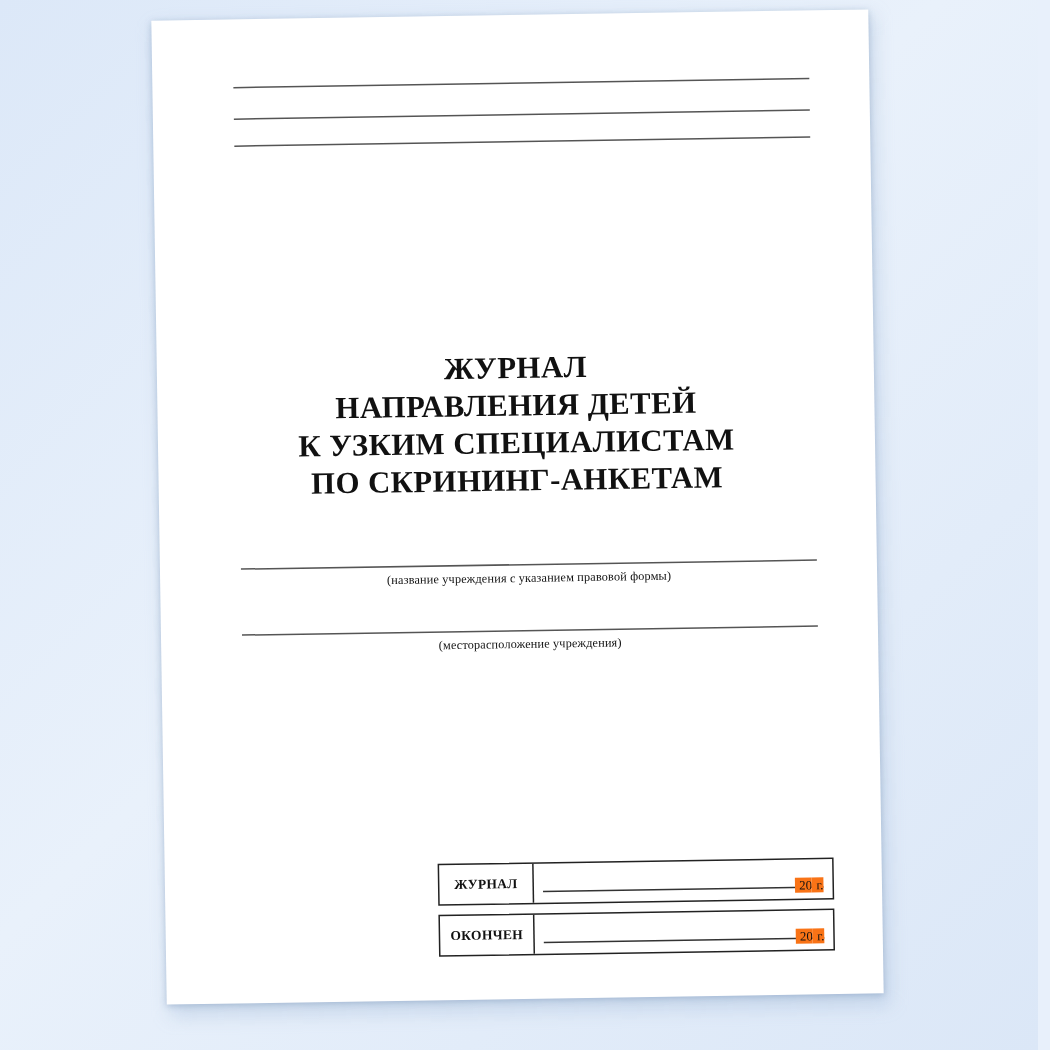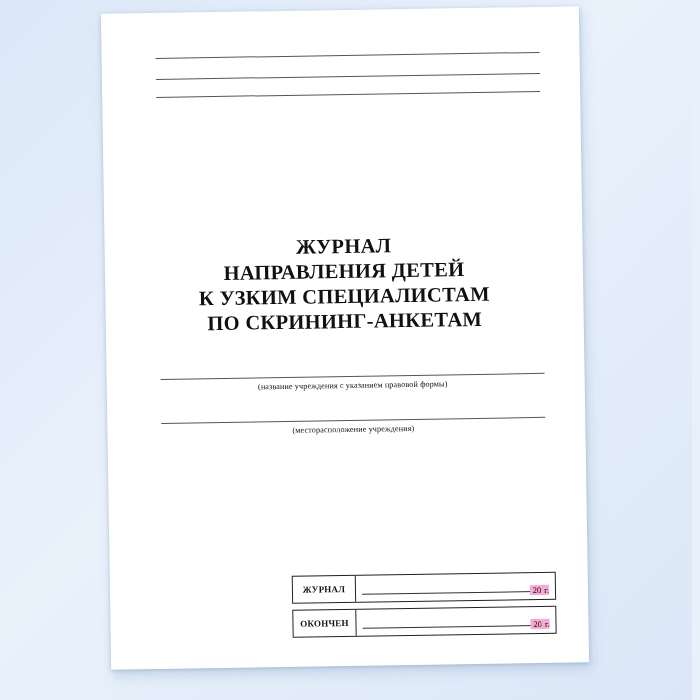--- a/index.html
+++ b/index.html
@@ -133,21 +133,21 @@
   .bx-fill .dots {
     position: absolute;
     left: 6px;
     right: 6px;
     bottom: 7px;
     border-bottom: 1px solid #333;
   }
   .bx-fill .yr {
     position: relative;
     z-index: 2;
-    background: #f9a8d4;
+    background: #f97316;
     padding-left: 3px;
   }
 </style>
 </head>
 <body>
 
 <div id="stage">
 
   <div class="page-shadow"></div>
 

